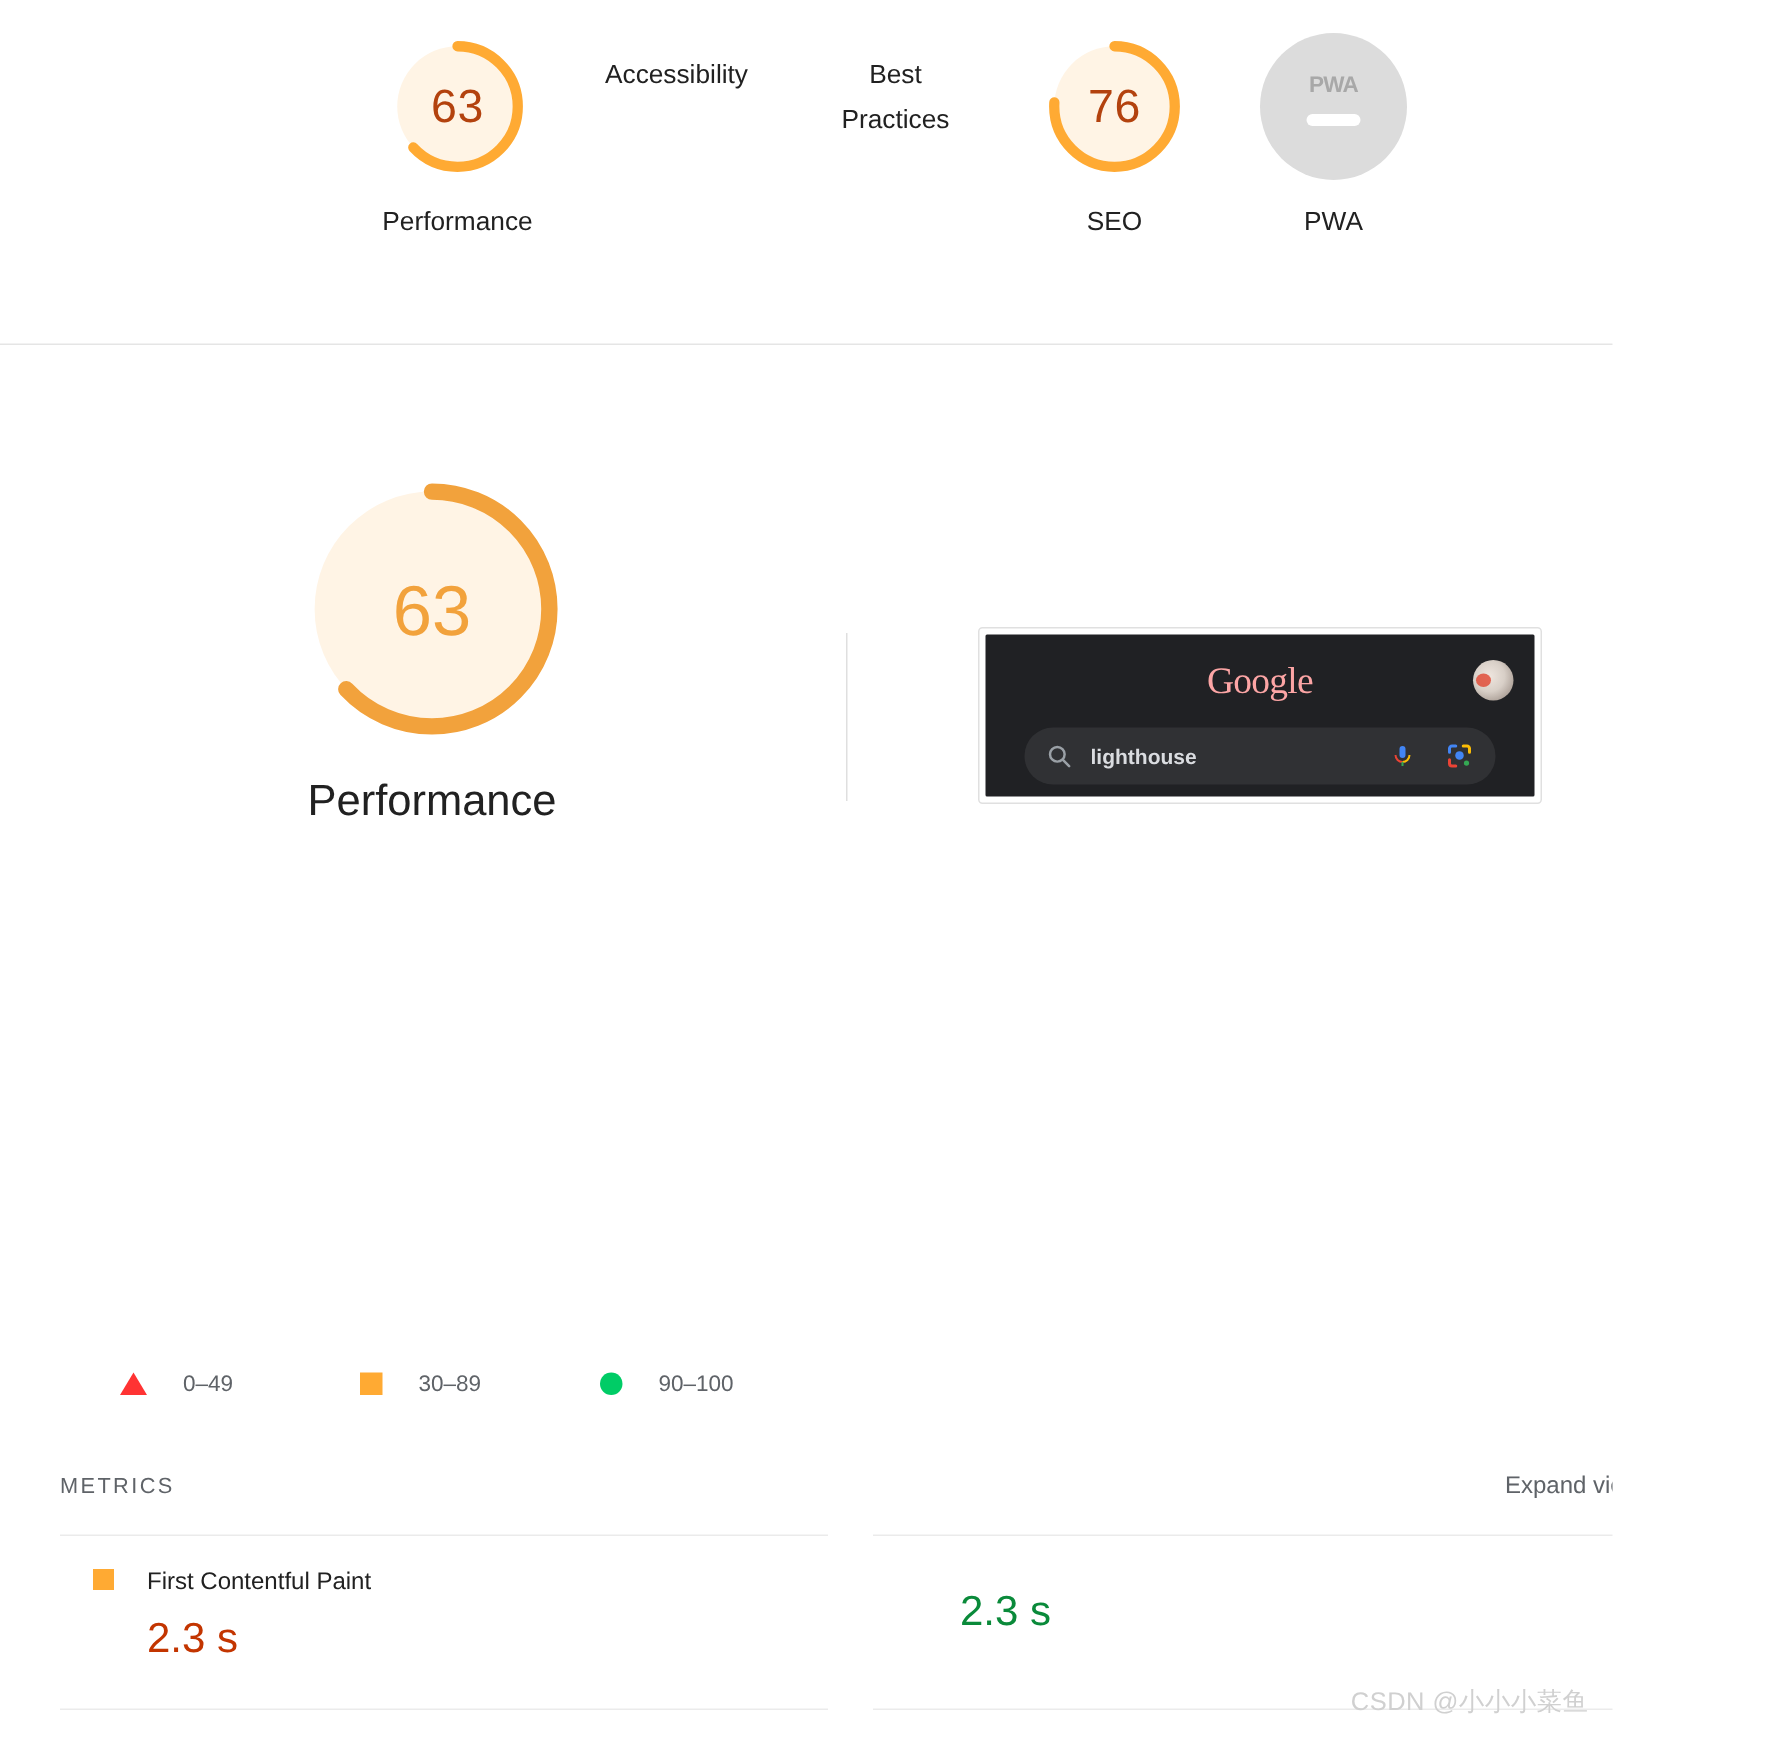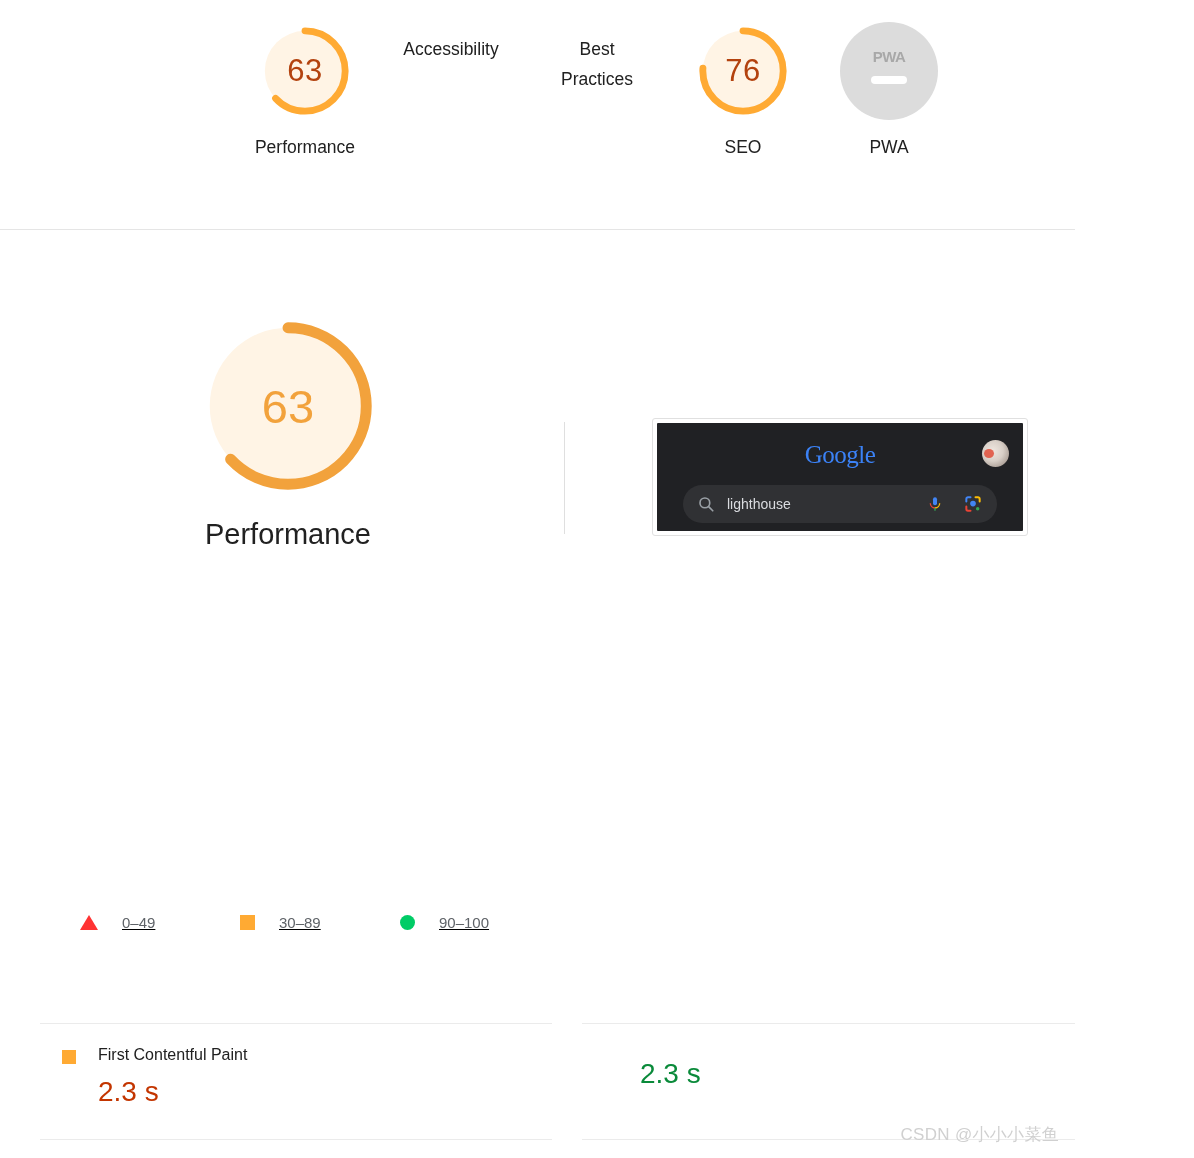--- a/index.html
+++ b/index.html
@@ -68,54 +68,54 @@
   
   .shot {
     position:absolute; left: 652px; top: 188px; width: 376px; height: 118px;
     border:1px solid #e0e0e0; border-radius: 3px; background:#fff; padding:4px;
   }
   .shot-inner {
     width:100%; height:100%; background:#202124; border-radius:1px; position:relative; overflow:hidden;
   }
   .shot-google {
     position:absolute; top: 18px; left:0; right:0; text-align:center;
-    color:#3b82f6; font-size: 25px; font-family:"Liberation Serif", serif; letter-spacing:-0.5px;
+    color:#fca5a5; font-size: 25px; font-family:"Liberation Serif", serif; letter-spacing:-0.5px;
   }
   .shot-avatar {
     position:absolute; right: 14px; top: 17px; width: 27px; height: 27px; border-radius:50%;
     background: radial-gradient(circle at 40% 40%, #efe6df 0%, #d8cfc7 45%, #8d7f76 100%);
     overflow:hidden;
   }
   .shot-avatar::after{
     content:""; position:absolute; left:2px; top:9px; width:10px; height:9px; border-radius:50%;
     background:#e14d3a; opacity:.85;
   }
   .shot-searchbar {
     position:absolute; left: 26px; right: 26px; top: 62px; height: 38px;
     background:#303134; border-radius:22px; display:flex; align-items:center; padding: 0 14px;
   }
   .shot-searchbar .mag {
     width:18px; height:18px; margin-right:12px; flex:none; position:relative;
   }
   .shot-searchbar .q {
-    flex:1; color:#dadce0; font-size: 14px;
+    flex:1; color:#dadce0; font-size: 14px; font-weight: bold;
   }
   .icon-mic { width:16px; height:20px; margin-right: 20px; flex:none; }
   .icon-lens { width:20px; height:20px; flex:none; }
 
   
   .cat-desc {
     position:absolute; left: 0; top: 598px; width: 566px; text-align:center;
     font-size: 15.5px; line-height: 30px; color: #5f6368;
   }
   .cat-desc a { color:#0b57d0; text-decoration: underline; }
 
   
   .legend {
-    position:absolute; left: 80px; top: 684px; display:flex; align-items:center; gap: 0; text-decoration: underline;
+    position:absolute; left: 80px; top: 684px; display:flex; align-items:center; gap: 0;
   }
   .legend-item { display:flex; align-items:center; width: 160px; }
   .legend-item .lg-label { font-size: 15px; color:#5f6368; margin-left: 24px; }
   .sw-tri {
     width:0;height:0;border-left:9px solid transparent;border-right:9px solid transparent;
     border-bottom:15px solid #f33;
   }
   .sw-sq { width: 15px; height: 15px; background:#fa3; }
   .sw-cir { width: 15px; height: 15px; border-radius:50%; background:#0c6; }
 
@@ -130,21 +130,21 @@
   .expand-view { font-size: 16px; color:#5f6368; cursor:pointer; }
 
   .metrics-grid {
     position:absolute; left: 40px; top: 793px; width: 1054px;
     display:grid; grid-template-columns: 512px 1fr; column-gap: 30px;
   }
   .metric-col { display:flex; flex-direction:column; }
   .metric-row {
     border-top: 1px solid #ebebeb; padding: 22px 0 20px 0; min-height: 116px;
   }
-  .metric-name-line { display:flex; align-items:flex-end; }
+  .metric-name-line { display:flex; align-items:flex-start; }
   .metric-icon { width: 14px; height: 14px; margin-left: 22px; margin-right: 22px; flex:none; }
   .metric-icon.sq { background:#fa3; }
   .metric-icon.cir { border-radius:50%; background:#0c6; }
   .metric-name { font-size: 16px; color:#212121; }
   .metric-value { font-size: 28px; margin: 12px 0 0 58px; }
   .v-orange { color:#c33500; }
   .v-green { color:#0a8a3a; }
 
   .watermark {
     position:absolute; right: 16px; bottom: 12px;
@@ -260,20 +260,24 @@
       <div class="legend-item">
         <span class="sw-sq"></span>
         <span class="lg-label">30–89</span>
       </div>
       <div class="legend-item">
         <span class="sw-cir"></span>
         <span class="lg-label">90–100</span>
       </div>
     </div>
 
+    <div class="metrics-head">
+      <div class="metrics-title">METRICS</div>
+      <div class="expand-view">Expand view</div>
+    </div>
 
     <div class="metrics-grid">
 
       <div class="metric-col">
 
         <div class="metric-row">
           <div class="metric-name-line">
             <span class="metric-icon sq"></span>
             <span class="metric-name">First Contentful Paint</span>
           </div>

